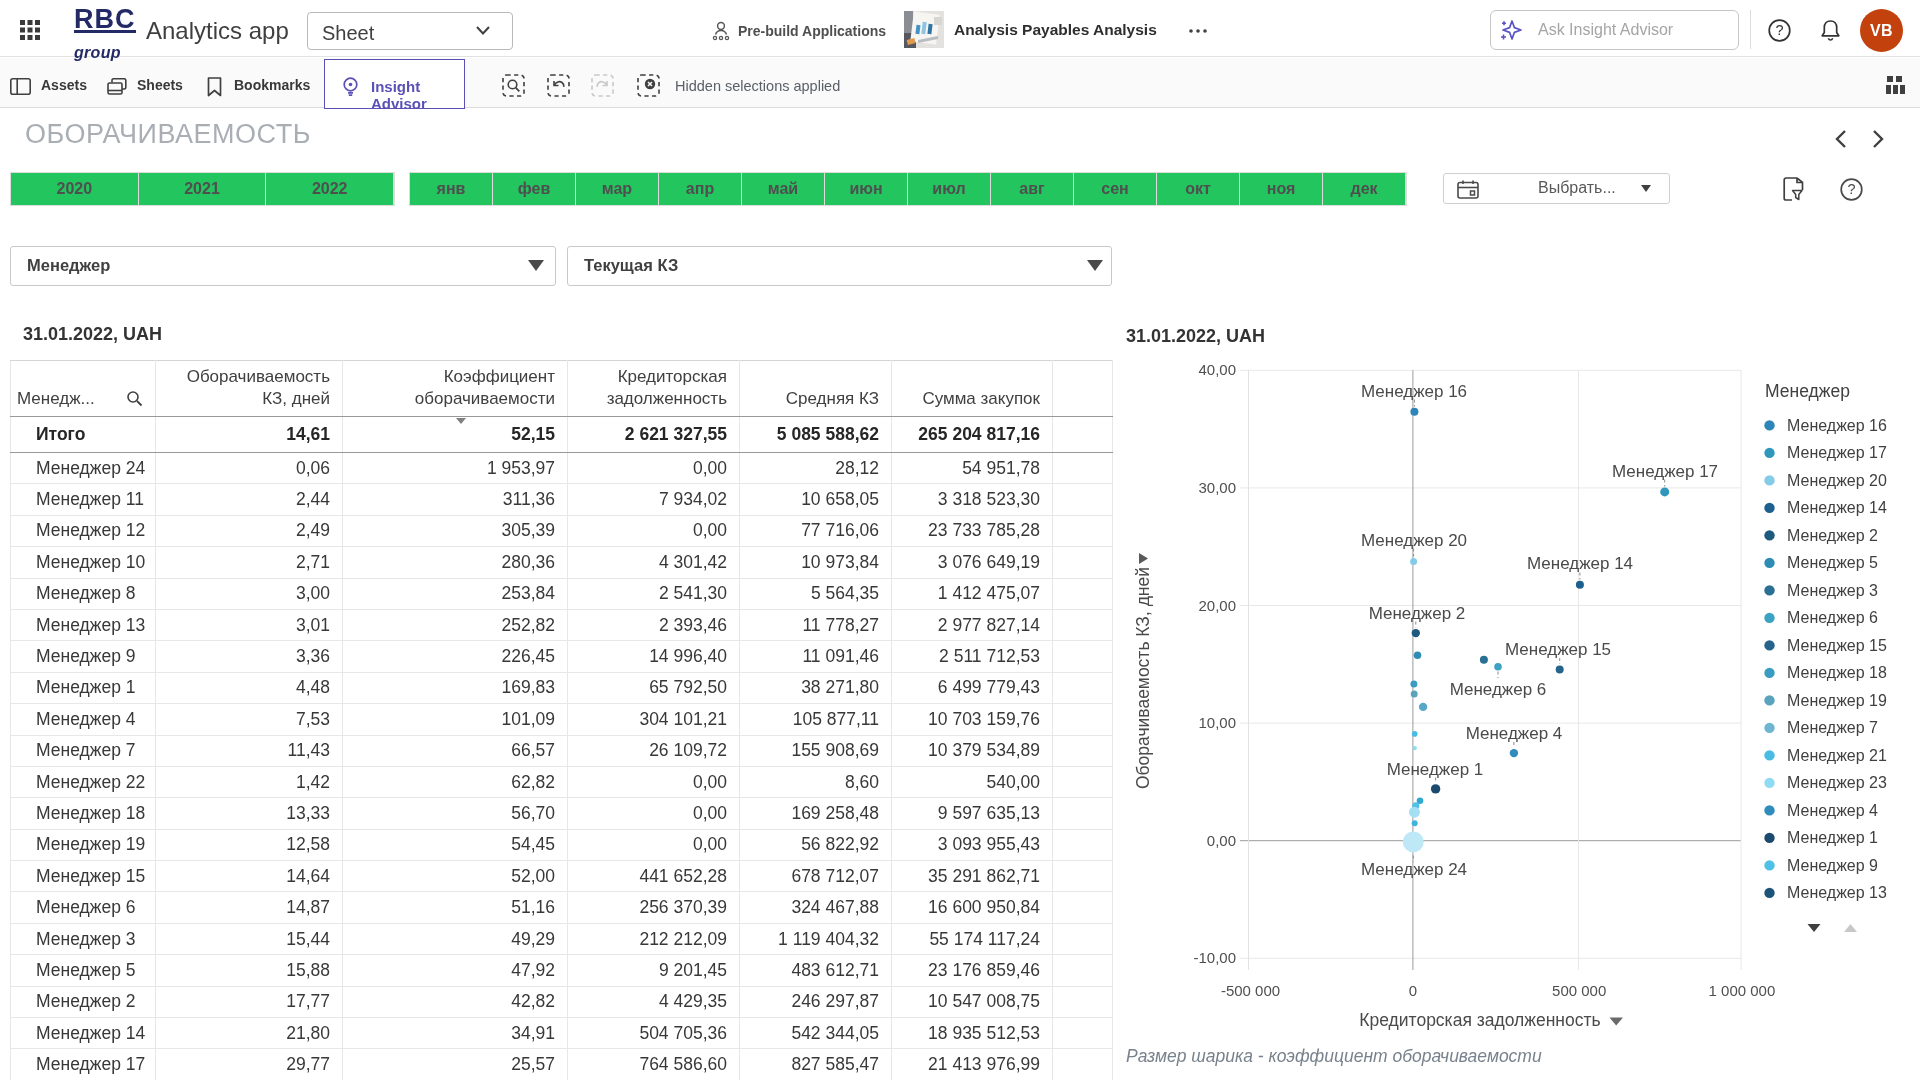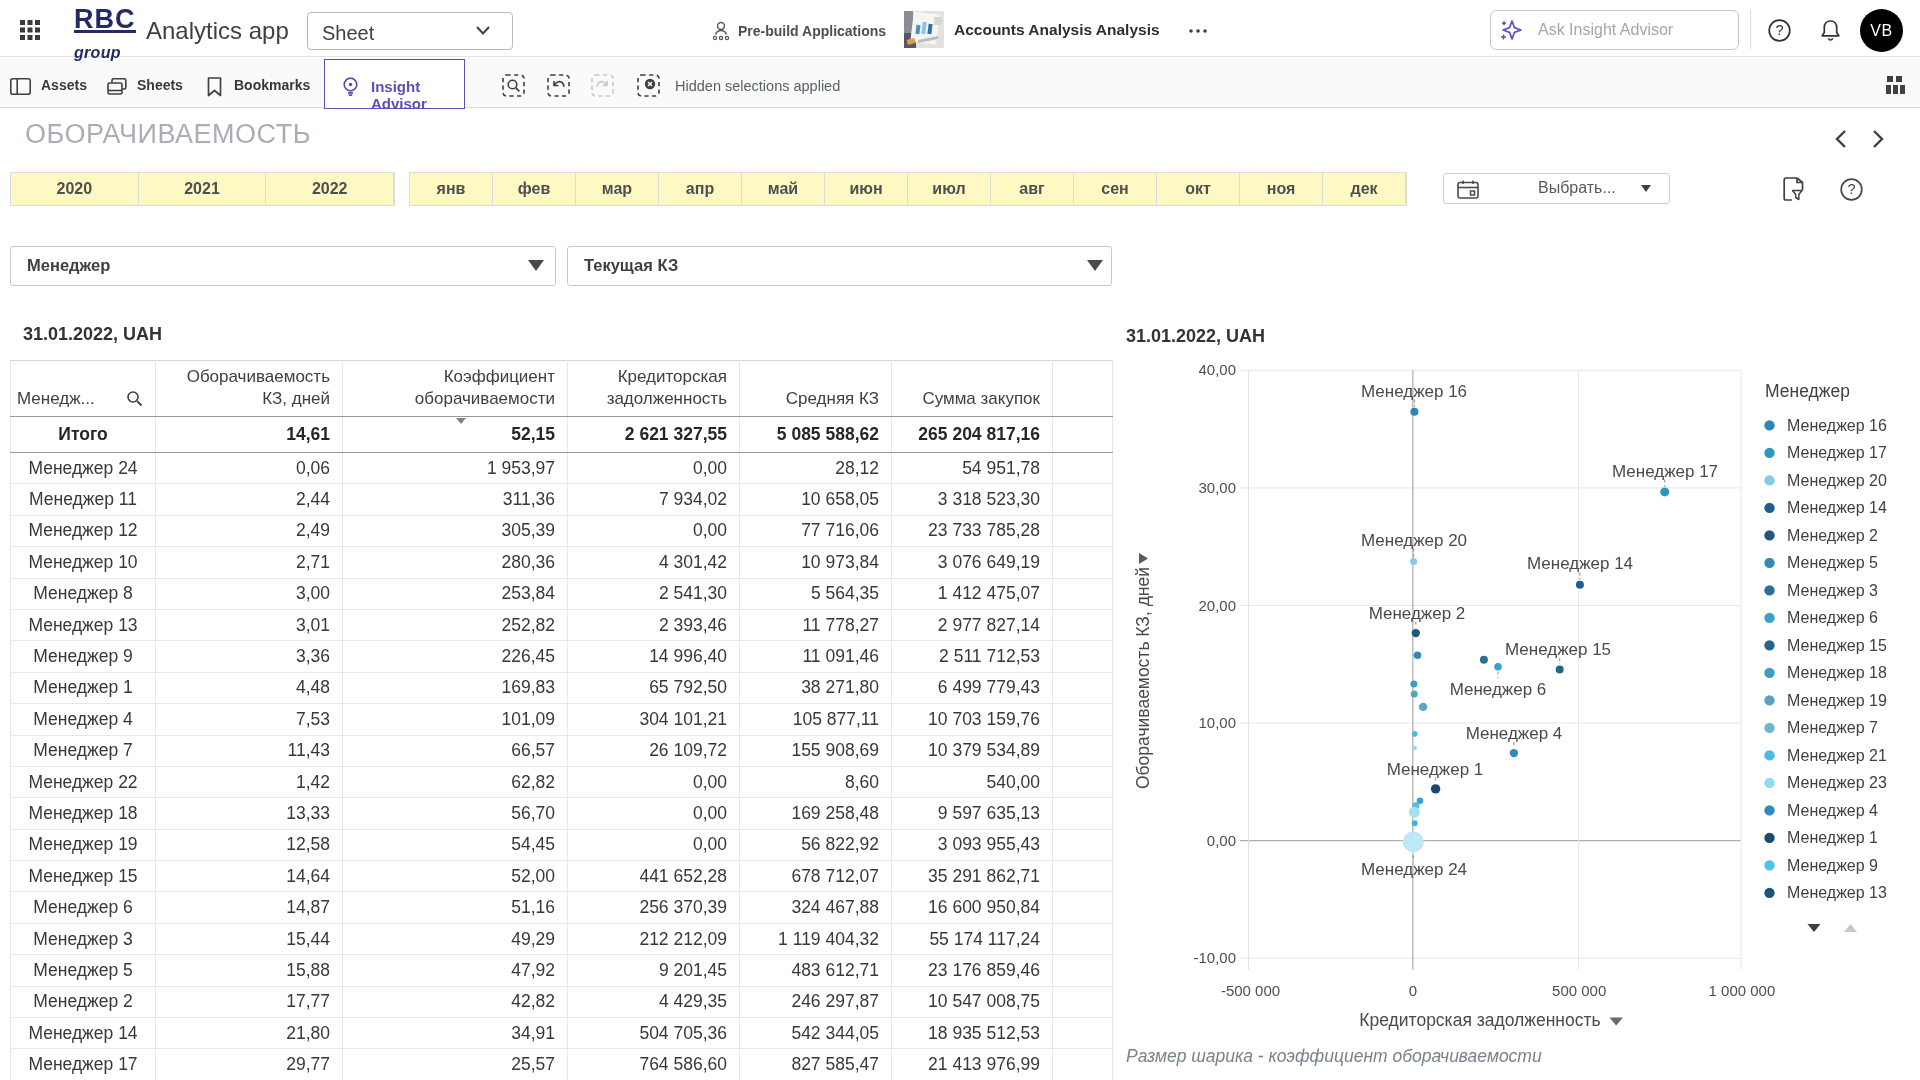--- a/index.html
+++ b/index.html
@@ -13,66 +13,66 @@
 #rbc .u{height:2.5px;background:#242a66;margin-top:2px}
 #rbc .g{font-size:16px;font-weight:bold;font-style:italic;margin-top:14px;letter-spacing:.3px;line-height:12px}
 #appname{position:absolute;left:146px;top:16.5px;font-size:24px;color:#3f3f3f}
 #sheetsel{position:absolute;left:307px;top:12px;width:206px;height:38px;border:1px solid #b9b9b9;border-radius:4px;background:#fff}
 #sheetsel span{position:absolute;left:14px;top:9px;font-size:20px;color:#404040}
 #prebuild{position:absolute;left:738px;top:23px;font-size:14px;font-weight:600;color:#4f4f4f}
 #apptitle{position:absolute;left:954px;top:21px;font-size:15.5px;font-weight:bold;color:#2e2e2e}
 #searchbox{position:absolute;left:1490px;top:10px;width:249px;height:40px;border:1px solid #c6c6c6;border-radius:6px;background:#fff}
 #searchbox .ph{position:absolute;left:47px;top:10px;font-size:16px;color:#a5a5a5}
 #vsep{position:absolute;left:1750px;top:10px;width:1px;height:39px;background:#dcdcdc}
-#avatar{position:absolute;left:1860px;top:9px;width:43px;height:43px;border-radius:50%;background:#000000;color:#fff;
- font-size:16px;font-weight:400;text-align:center;line-height:43px;letter-spacing:.5px}
+#avatar{position:absolute;left:1860px;top:9px;width:43px;height:43px;border-radius:50%;background:#c2410c;color:#fff;
+ font-size:16px;font-weight:700;text-align:center;line-height:43px;letter-spacing:.5px}
 
 .tlabel{position:absolute;top:79px;font-size:14px;font-weight:bold;color:#383838}
 #insightbtn{position:absolute;left:324px;top:58.5px;width:141px;height:50px;border:1px solid #5a50b5;background:#fff}
 #insightbtn span{position:absolute;left:46px;top:18px;font-size:15px;font-weight:600;color:#5a50b5}
 #hiddensel{position:absolute;left:675px;top:78px;font-size:14.5px;color:#5a6068}
 
 #sheettitle{position:absolute;left:25px;top:119px;font-size:27px;color:#a9aeb5;letter-spacing:.5px}
 .fcell{border-right:1px solid #dcdcdc;display:flex;align-items:center;justify-content:center;
  font-size:16px;font-weight:bold;color:#4f4f4f;flex:1}
-.fgroup{position:absolute;top:172px;height:34px;background:#fef9c3;border:1px solid #dcdcdc;display:flex}
+.fgroup{position:absolute;top:172px;height:34px;background:#22c55e;border:1px solid #dcdcdc;display:flex}
 #datebox{position:absolute;left:1443px;top:173px;width:227px;height:31px;border:1px solid #cfcfcf;border-radius:3px;background:#fff}
 #datebox span{position:absolute;left:94px;top:5px;font-size:16px;color:#595959}
 .ddbox{position:absolute;top:246px;height:40px;border:1px solid #c9c9c9;border-radius:3px;background:#fff}
 .ddbox span{position:absolute;left:16px;top:9px;font-size:16.5px;font-weight:bold;color:#404040}
 .tri{position:absolute;width:0;height:0}
 
 #tbl{position:absolute;left:10px;top:360px;width:1102px;border-collapse:collapse;table-layout:fixed}
 #tbl td,#tbl th{border:1px solid #e7e7e7;font-size:17.5px;color:#383838;overflow:hidden;white-space:nowrap}
 #tbl thead th{border-top:1px solid #d5d5d5;border-bottom:1px solid #999;height:56px;vertical-align:bottom;
  font-weight:normal;color:#404040;font-size:17px;line-height:21.5px;padding:0 12px 7px 12px;text-align:right}
 #tbl th.c0{text-align:left;padding-left:6px}
 #tbl td{height:31.4px;text-align:right;padding:0 12px}
-#tbl td.c0{text-align:center;padding:0 10px}
+#tbl td.c0{text-align:left;padding:0 25px}
 #tbl tr.total td{font-weight:bold;height:36px;border-bottom:1px solid #999;color:#262626}
 #tbl td.c6,#tbl th.c6{border-right:1px solid #e7e7e7}
 #tbltitle{position:absolute;left:23px;top:324px;font-size:18px;font-weight:bold;color:#333}
 #sortarrow{position:absolute;left:456px;top:417.5px;width:0;height:0;border-left:5.5px solid transparent;
  border-right:5.5px solid transparent;border-top:6.5px solid #808080}
 </style></head>
 <body>
 <div id="topbar"></div>
 <div id="toolbar"></div>
 
 <div id="rbc">
     <div class="t">RBC</div>
     <div class="u"></div>
     <div class="g">group</div>
   </div>
 <div id="appname">Analytics app</div>
 <div id="sheetsel">
     <span>Sheet</span>
   </div>
 <div id="prebuild">Pre-build Applications</div>
-<div id="apptitle">Accounts Analysis Analysis</div>
+<div id="apptitle">Analysis Payables Analysis</div>
 <div id="searchbox">
     <span class="ph">Ask Insight Advisor</span>
   </div>
 <div id="vsep"></div>
 <div id="avatar">VB</div>
 <div id="insightbtn">
     <span>Insight Advisor</span>
   </div>
 <div id="hiddensel">Hidden selections applied</div>
 <div id="sheettitle">ОБОРАЧИВАЕМОСТЬ</div>

